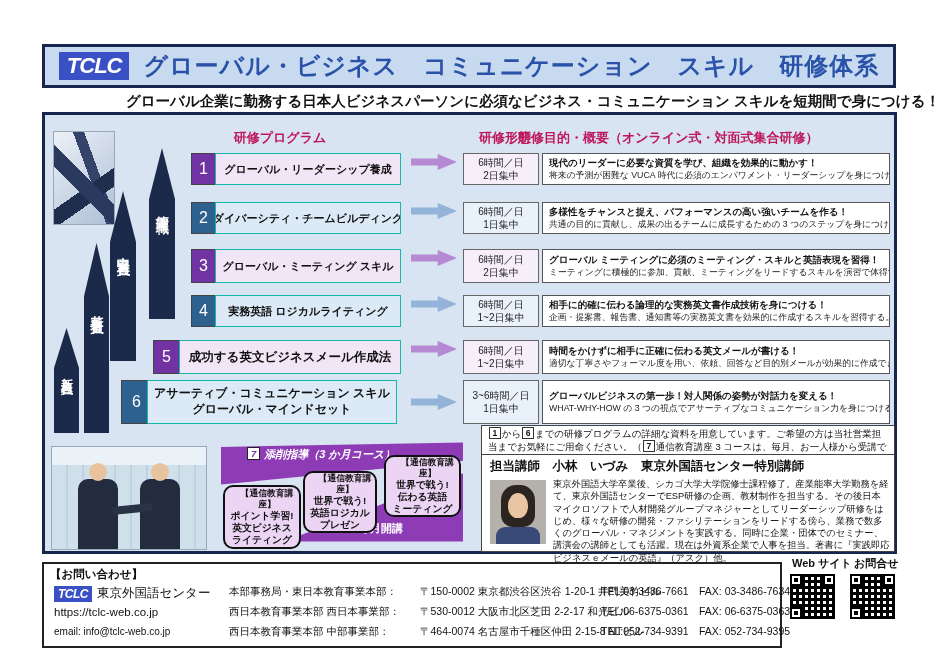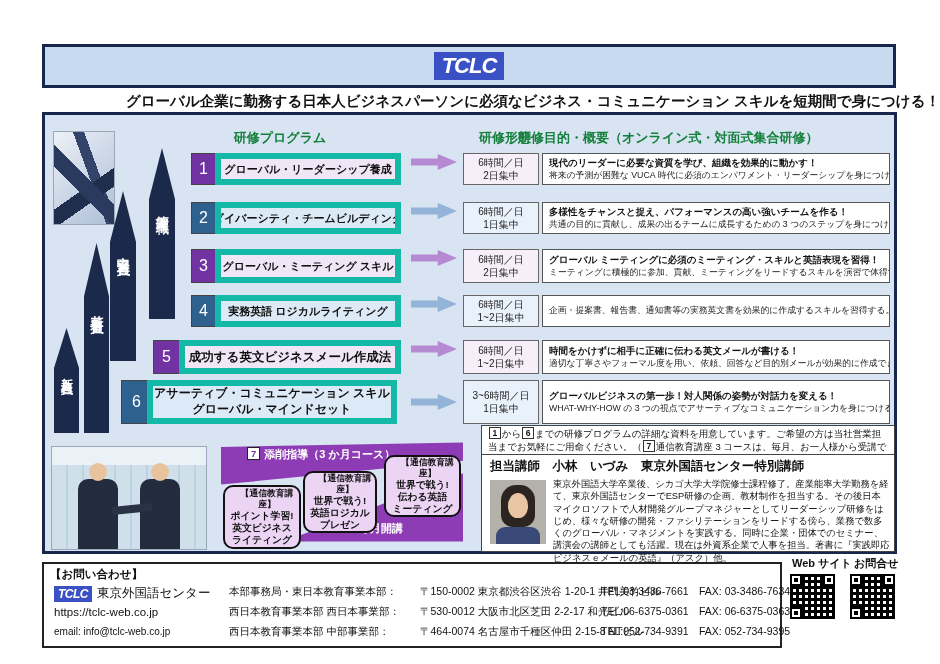--- a/index.html
+++ b/index.html
@@ -10,21 +10,21 @@
   #titlebar { position:absolute; left:42px; top:44px; width:854px; height:44px; background:#c8daf0;
     border:3px solid #17264d; display:flex; align-items:center; justify-content:center; gap:14px; }
   .tclc-logo { background:#3a50c5; color:#fff; font-weight:bold; font-style:italic; font-size:22px;
     padding:2px 8px; letter-spacing:-1px; line-height:1.1; }
   .main-title { color:#2a52a8; font-size:24px; font-weight:bold; letter-spacing:1px; }
   #subtitle { position:absolute; left:0; top:92px; width:100%; text-align:right; font-size:14.5px; font-weight:bold; }
 
   
   #panel { position:absolute; left:42px; top:112px; width:855px; height:442px; background:#d8e4f1;
     border:3px solid #17264d; }
-  .colhead { position:absolute; top:14px; font-size:13px; font-weight:bold; color:#15803d; }
+  .colhead { position:absolute; top:14px; font-size:13px; font-weight:bold; color:#be185d; }
   .h-program { left:120px; width:230px; text-align:center; }
   .h-format  { left:405px; width:110px; text-align:center; }
   .h-objective { left:473px; width:352px; }
 
   
   .photo-team { position:absolute; left:8px; top:16px; width:62px; height:94px; border:1px solid #9aa7b8;
     background:
       linear-gradient(45deg, transparent 38%, #2a3a5e 38% 52%, transparent 52%),
       linear-gradient(-35deg, transparent 28%, #1f2e4d 28% 42%, transparent 42%),
       linear-gradient(70deg, transparent 56%, #33436a 56% 68%, transparent 68%),
@@ -42,21 +42,21 @@
   .a-shinnyu { left:9px; top:213px; width:25px; height:105px; clip-path:polygon(50% 0,100% 38%,100% 100%,0 100%,0 38%); }
   .a-shinnyu span { margin-top:40px; font-size:12px; }
 
   
   .prow { position:absolute; left:0; width:100%; }
   .prow > div { position:absolute; top:0; height:100%; }
   .num { width:24px; color:#fff; font-size:16px; display:flex; align-items:center; justify-content:center;
     border:1px solid #444; border-right:none; }
   .purpleN { background:#7233a2; } .blueN { background:#2f618e; }
   .plabel { display:flex; flex-direction:column; align-items:center; justify-content:center; font-weight:bold;
-    font-size:11px; border:6px solid #14b8a6; white-space:nowrap; overflow:hidden; }
+    font-size:11px; border:1px solid #14b8a6; white-space:nowrap; overflow:hidden; }
   .pinkL { background:#f1e6f6; } .blueL { background:#dce9f6; }
   .harrow { left:366px; width:46px; top:7px; height:18px !important; }
   .pa { background:#b58ad2; } .ba { background:#93b3d8; }
   .harrow { clip-path:polygon(0 30%,58% 30%,58% 6%,100% 50%,58% 94%,58% 70%,0 70%); }
   .fmt { left:418px; width:76px; border:1px solid #666; display:flex; flex-direction:column; align-items:center;
     justify-content:center; font-size:10px; line-height:1.35; color:#222; }
   .pinkF { background:#f6eef9; } .blueF { background:#e9f1fa; }
   .desc { left:497px; width:348px; background:#fff; border:1px solid #555; padding:2px 6px; display:flex;
     flex-direction:column; justify-content:center; white-space:nowrap; overflow:hidden; }
   .d1 { font-weight:bold; font-size:9.5px; } .d2 { font-size:8.8px; color:#222; }
@@ -71,21 +71,21 @@
   
   .notebox { position:absolute; left:436px; top:310px; width:414px; height:30px; background:#fff;
     border:1.5px solid #444; font-size:9.5px; line-height:1.4; padding:1px 6px; }
   .bnum { display:inline-block; border:1px solid #333; padding:0 2.5px; font-size:8.5px; line-height:10px;
     font-weight:bold; background:#fff; vertical-align:1px; margin:0 1px; }
 
   
   .corr { position:absolute; left:176px; top:324px; width:242px; height:114px; }
   .corr-band { position:absolute; inset:0; background:#8e3cb5; clip-path:polygon(0 7%,100% 3%,100% 19%,0 40%); }
   .corr-tri  { position:absolute; inset:0; background:#8e3cb5; clip-path:polygon(100% 30%,100% 90%,26% 90%); }
-  .corr-banner { position:absolute; left:26px; top:8px; color:#fff; font-size:11px; font-weight:bold; }
+  .corr-banner { position:absolute; left:26px; top:8px; color:#fff; font-size:11px; font-weight:bold;font-style:italic; }
   .bn7 { display:inline-block; background:#fff; color:#7233a2; border:1px solid #222; font-size:9.5px;
     line-height:11px; padding:0 3px; margin-right:4px; vertical-align:1px; }
   .monthly { position:absolute; left:138px; top:82px; color:#fff; font-size:11px; font-weight:bold; }
   .course { position:absolute; background:#ecd4f4; border:2px solid #111; border-radius:10px; text-align:center;
     display:flex; flex-direction:column; justify-content:center; font-weight:bold; font-size:9.8px; line-height:1.25; }
   .course .tag { font-size:8.8px;margin-left:10px; }
   .c1 { left:2px; top:46px; width:78px; height:64px; }
   .c2 { left:82px; top:32px; width:74px; height:62px; }
   .c3 { left:163px; top:16px; width:77px; height:62px; }
 
@@ -131,20 +131,21 @@
   .q1{left:0;} .q2{left:60px;}
   .fp { position:absolute; width:12px; height:12px; border:2.5px solid #000; background:#fff; }
   .fp::after { content:""; position:absolute; inset:2px; background:#000; }
   .fp-tl{left:0;top:0;} .fp-tr{right:0;top:0;} .fp-bl{left:0;bottom:0;}
 </style>
 </head>
 <body>
 
 <div id="titlebar">
   <span class="tclc-logo">TCLC</span>
+  <span class="main-title">グローバル・ビジネス　コミュニケーション　スキル　研修体系</span>
 </div>
 <div id="subtitle">グローバル企業に勤務する日本人ビジネスパーソンに必須なビジネス・コミュニケーション スキルを短期間で身につける！</div>
 
 <div id="panel">
   <div class="colhead h-program">研修プログラム</div>
   <div class="colhead h-format">研修形態</div>
   <div class="colhead h-objective">研修目的・概要（オンライン式・対面式集合研修）</div>
 
   <div class="photo-team"></div>
 
@@ -205,20 +206,21 @@
 
   <div class="prow r4">
     <div class="num blueN">4</div>
     <div class="plabel blueL">実務英語 ロジカルライティング</div>
     <div class="harrow ba"></div>
     <div class="fmt blueF">
         <span>6時間／日</span>
         <span>1~2日集中</span>
       </div>
     <div class="desc">
+        <span class="d1">相手に的確に伝わる論理的な実務英文書作成技術を身につける！</span>
         <span class="d2">企画・提案書、報告書、通知書等の実務英文書を効果的に作成するスキルを習得する。</span>
       </div>
   </div>
 
   <div class="prow r5">
     <div class="num purpleN">5</div>
     <div class="plabel pinkL">成功する英文ビジネスメール作成法</div>
     <div class="harrow pa"></div>
     <div class="fmt pinkF">
         <span>6時間／日</span>

